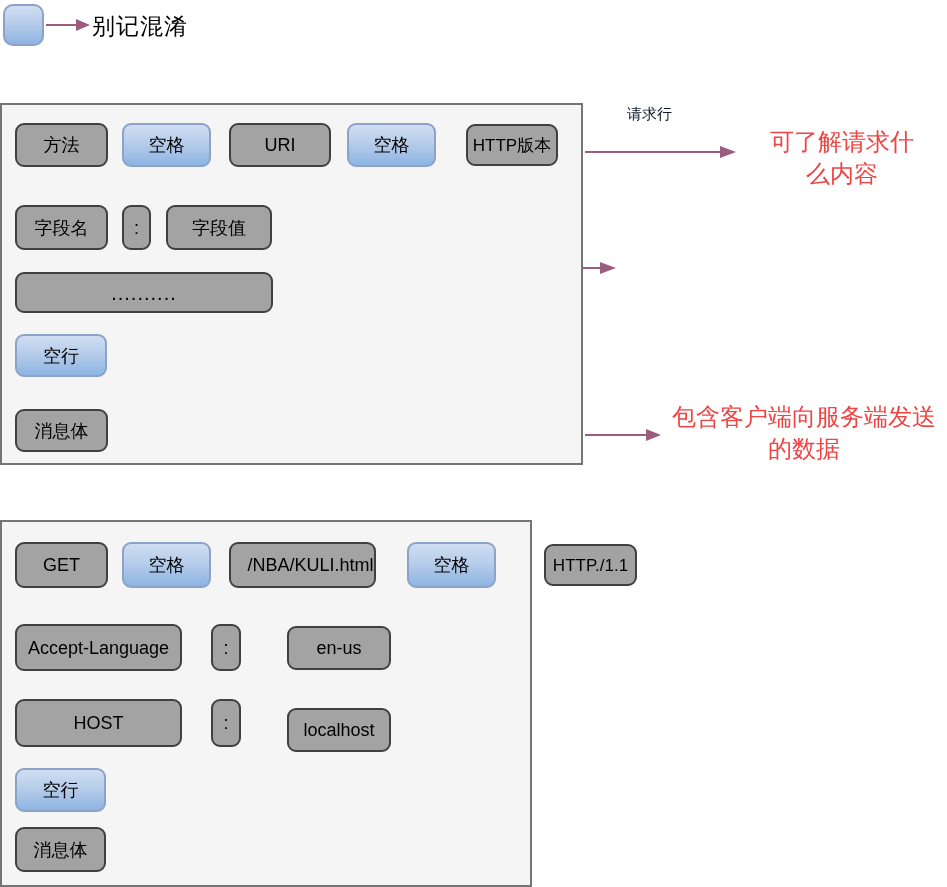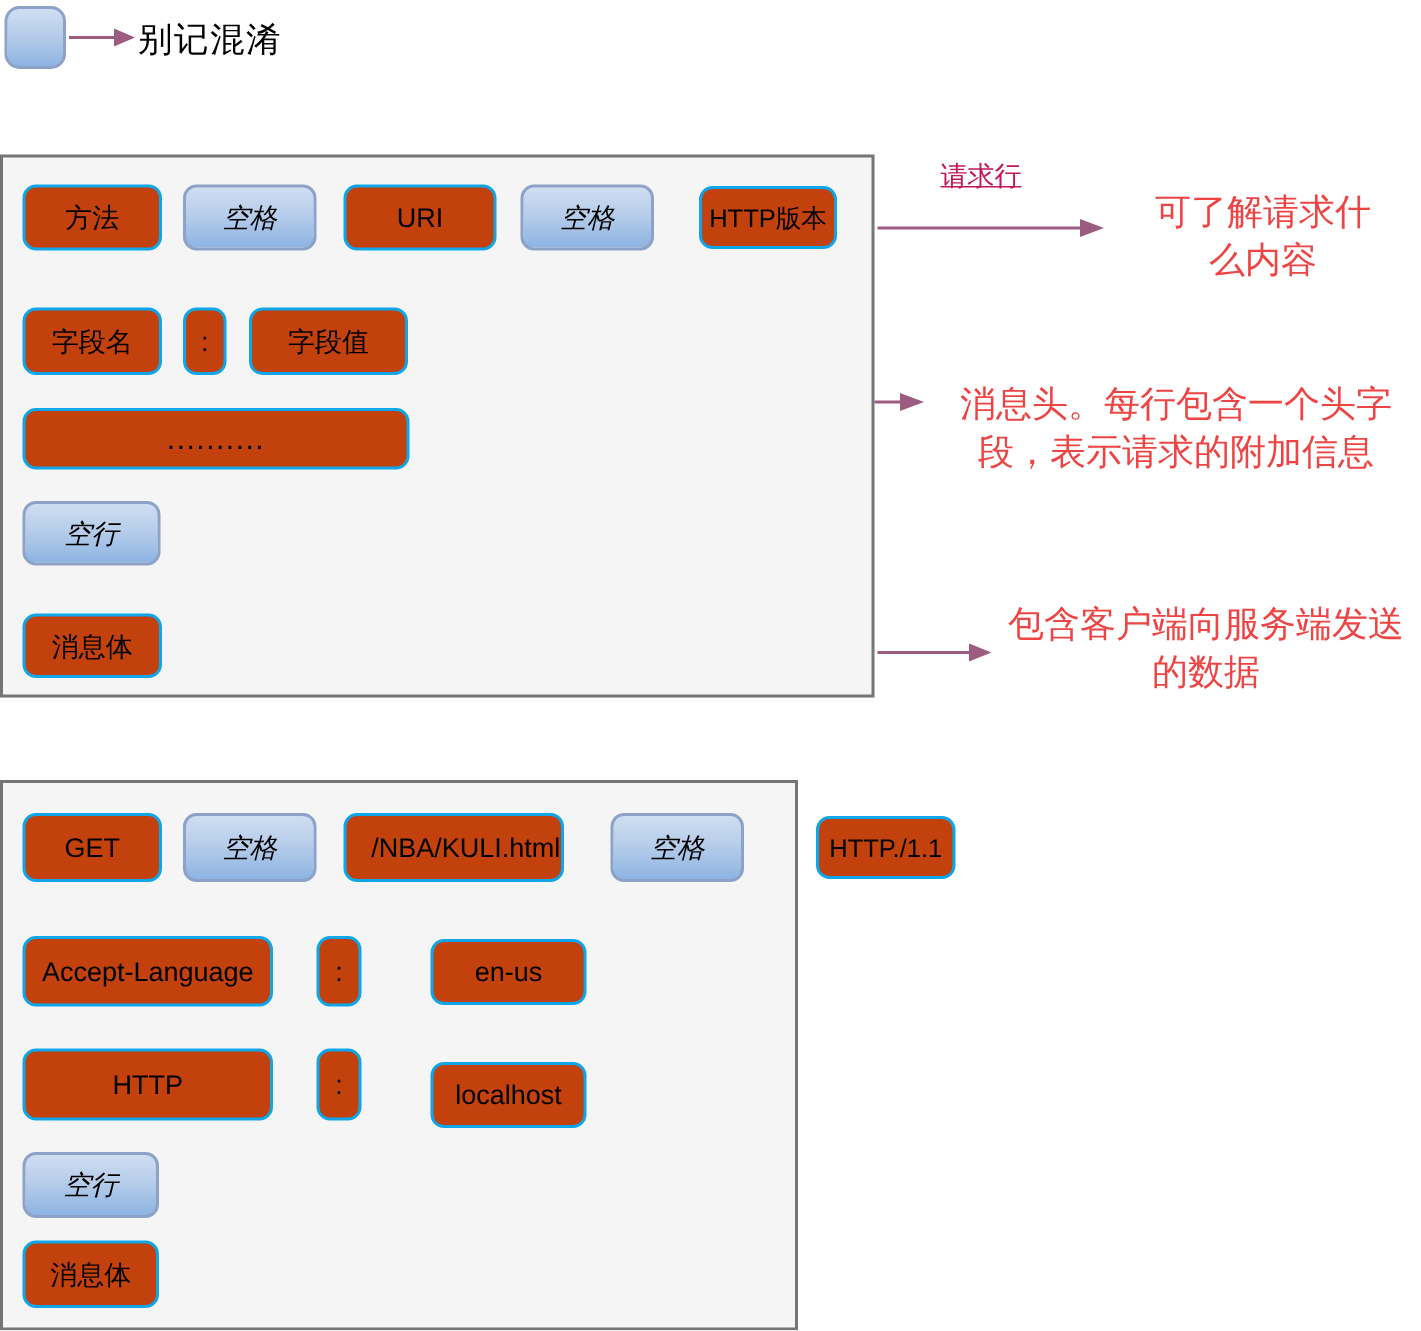--- a/index.html
+++ b/index.html
@@ -4,46 +4,45 @@
 <style>
   html,body{margin:0;padding:0;background:#fff;}
   .page{
     position:relative;width:947px;height:887px;background:#fff;overflow:hidden;
     font-family:"Liberation Sans","DejaVu Sans",sans-serif;color:#000;
   }
   .panel{
     position:absolute;background:#f5f5f5;border:2px solid #757575;box-sizing:border-box;
   }
   .chip{
-    position:absolute;box-sizing:border-box;border:2px solid #0ea5e9;border-radius:9px;
-    background:#c2410c;display:flex;align-items:center;justify-content:center;
+    position:absolute;box-sizing:border-box;border:2px solid #404040;border-radius:9px;
+    background:#a3a3a3;display:flex;align-items:center;justify-content:center;
     font-size:18px;line-height:1;white-space:nowrap;
   }
   .chip.blue{
     background:linear-gradient(to bottom,#cfdef2 0%,#b7cdea 45%,#8db4e2 100%);
     border:2px solid #8ca2c6;
-    font-style:italic;
   }
   .legend-chip{
     position:absolute;left:3px;top:4px;width:41px;height:42px;border-radius:10px;
     background:linear-gradient(to bottom,#cfdef2 0%,#b7cdea 45%,#8db4e2 100%);
     border:2px solid #8ca2c6;box-sizing:border-box;
   }
   .legend-note{
     position:absolute;left:92px;top:11px;font-size:23px;letter-spacing:1px;
   }
   .overlay{position:absolute;left:0;top:0;width:947px;height:887px;pointer-events:none;}
   .conn{stroke:#9c5c80;stroke-width:2;fill:none;}
   .head{fill:#9c5c80;stroke:none;}
   .brace{stroke:#1a1a1a;stroke-width:2.4;fill:none;stroke-linecap:round;}
   .note{
     position:absolute;font-size:24px;line-height:32px;text-align:center;
     white-space:pre-line;color:#ef4444;
   }
-  .conn-label{position:absolute;font-size:18px;color:#be185d;text-decoration:underline;}
+  .conn-label{position:absolute;font-size:15px;color:#0f172a;}
   .dots{font-size:20px;letter-spacing:1px;}
 </style>
 </head>
 <body>
 
 <div class="page">
 
   <div class="legend-chip"></div>
   <div class="legend-note">别记混淆</div>
 
@@ -81,37 +80,35 @@
 
     <div class="chip dots" style="left:13px;top:167px;width:258px;height:41px;">..........</div>
 
     <div class="chip blue" style="left:13px;top:229px;width:92px;height:43px;">空行</div>
     <div class="chip" style="left:13px;top:304px;width:93px;height:43px;">消息体</div>
   </div>
 
   <div class="conn-label" style="left:627px;top:105px;">请求行</div>
   <div class="note" style="left:742px;top:126px;width:200px;">可了解请求什
 么内容</div>
-  <div class="note" style="left:628px;top:254px;width:312px;">消息头。每行包含一个头字
-段，表示请求的附加信息</div>
   <div class="note" style="left:662px;top:401px;width:284px;">包含客户端向服务端发送
 的数据</div>
 
   <div class="panel" style="left:0;top:520px;width:532px;height:367px;">
     <div class="chip" style="left:13px;top:20px;width:93px;height:46px;">GET</div>
     <div class="chip blue" style="left:120px;top:20px;width:89px;height:46px;">空格</div>
     <div class="chip" style="left:227px;top:20px;width:147px;height:46px;padding-left:16px;">/NBA/KULI.html</div>
     <div class="chip blue" style="left:405px;top:20px;width:89px;height:46px;">空格</div>
     <div class="chip" style="left:526px;top:22px;width:93px;height:42px;font-size:17px;margin-left:16px;">HTTP./1.1</div>
 
     <div class="chip" style="left:13px;top:102px;width:167px;height:47px;">Accept-Language</div>
     <div class="chip" style="left:209px;top:102px;width:30px;height:47px;">:</div>
     <div class="chip" style="left:285px;top:104px;width:104px;height:44px;">en-us</div>
 
-    <div class="chip" style="left:13px;top:177px;width:167px;height:48px;">HTTP</div>
+    <div class="chip" style="left:13px;top:177px;width:167px;height:48px;">HOST</div>
     <div class="chip" style="left:209px;top:177px;width:30px;height:48px;">:</div>
     <div class="chip" style="left:285px;top:186px;width:104px;height:44px;">localhost</div>
 
     <div class="chip blue" style="left:13px;top:246px;width:91px;height:44px;">空行</div>
     <div class="chip" style="left:13px;top:305px;width:91px;height:45px;">消息体</div>
   </div>
 
 </div>
 
 </body></html>

